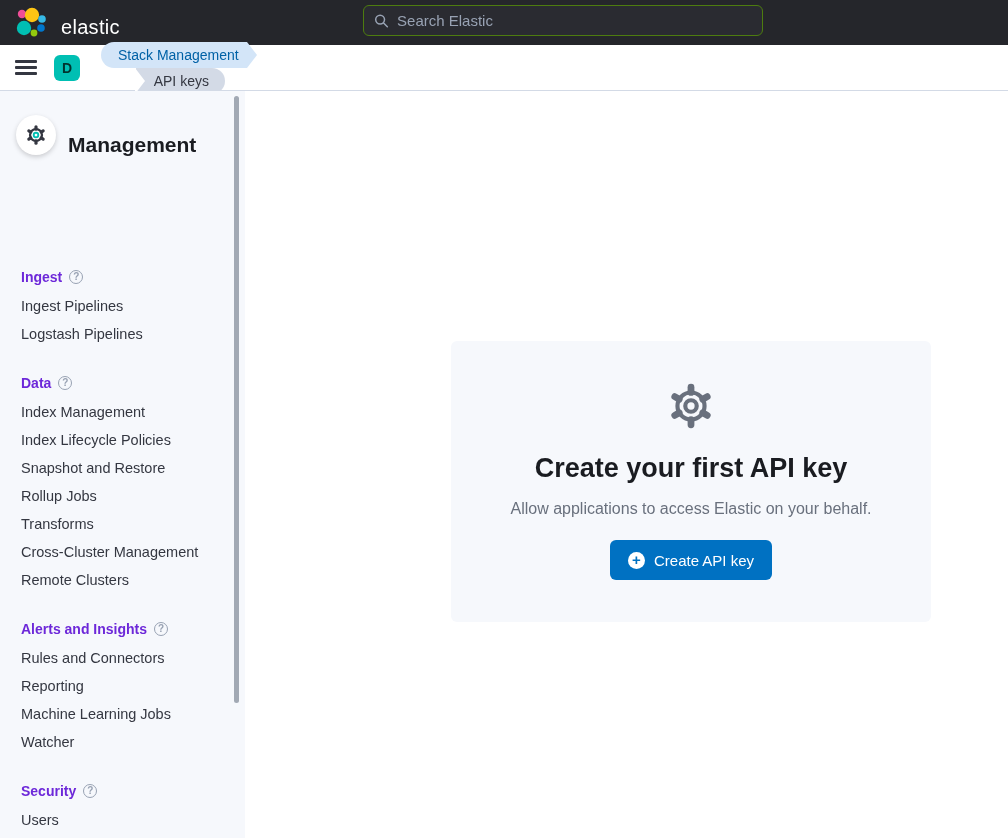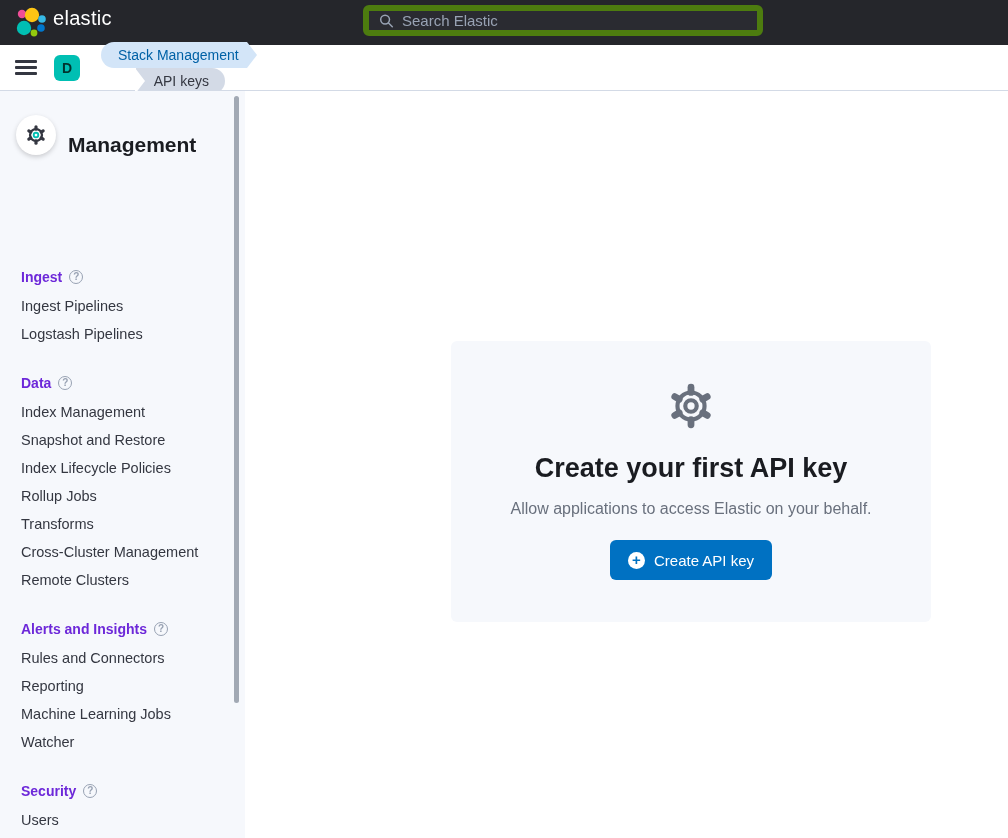--- a/index.html
+++ b/index.html
@@ -2,24 +2,24 @@
 <html><head>
 <meta charset="utf-8">
 <style>
   * { margin:0; padding:0; box-sizing:border-box; }
   html,body { width:1008px; height:838px; overflow:hidden;
     font-family:"Liberation Sans","DejaVu Sans",sans-serif; background:#fff; }
 
   
   .topbar { position:absolute; left:0; top:0; width:1008px; height:45px;
     background:#25262b; display:flex; align-items:center; }
-  .brand { display:flex; align-items:flex-start; gap:7px; margin-left:14px; cursor:pointer; }
+  .brand { display:flex; align-items:flex-end; gap:15px; margin-left:14px; cursor:pointer; }
   .brand-name { color:#ffffff; font-size:20px; font-weight:500; letter-spacing:.3px; }
   .searchbox { position:absolute; left:363px; top:5px; width:400px; height:31px;
-    background:#2a2b31; border:6px solid #4d7c0f; border-radius:6px;
+    background:#2a2b31; border:1px solid #4d7c0f; border-radius:6px;
     display:flex; align-items:center; padding:0 10px; }
   .searchbox input { background:transparent; border:none; outline:none; color:#d4dae5;
     font-size:15px; width:100%; margin-left:8px; font-family:inherit; }
   .searchbox input::placeholder { color:#98a2b3; }
 
   
   .navbar { position:absolute; left:0; top:45px; width:1008px; height:46px;
     background:#ffffff; border-bottom:1px solid #d3dae6; display:flex; align-items:center; }
   .hamburger { width:22px; height:15px; margin-left:15px; display:flex; flex-direction:column;
     justify-content:space-between; cursor:pointer; }
@@ -138,22 +138,22 @@
         </div>
         <a class="nav-item">Ingest Pipelines</a>
         <a class="nav-item">Logstash Pipelines</a>
       </div>
       <div class="section">
         <div class="section-header">
           <span class="section-label">Data</span>
           <span class="help-icon">?</span>
         </div>
         <a class="nav-item">Index Management</a>
+        <a class="nav-item">Index Lifecycle Policies</a>
         <a class="nav-item">Snapshot and Restore</a>
-        <a class="nav-item">Index Lifecycle Policies</a>
         <a class="nav-item">Rollup Jobs</a>
         <a class="nav-item">Transforms</a>
         <a class="nav-item">Cross-Cluster Management</a>
         <a class="nav-item">Remote Clusters</a>
       </div>
       <div class="section">
         <div class="section-header">
           <span class="section-label">Alerts and Insights</span>
           <span class="help-icon">?</span>
         </div>

